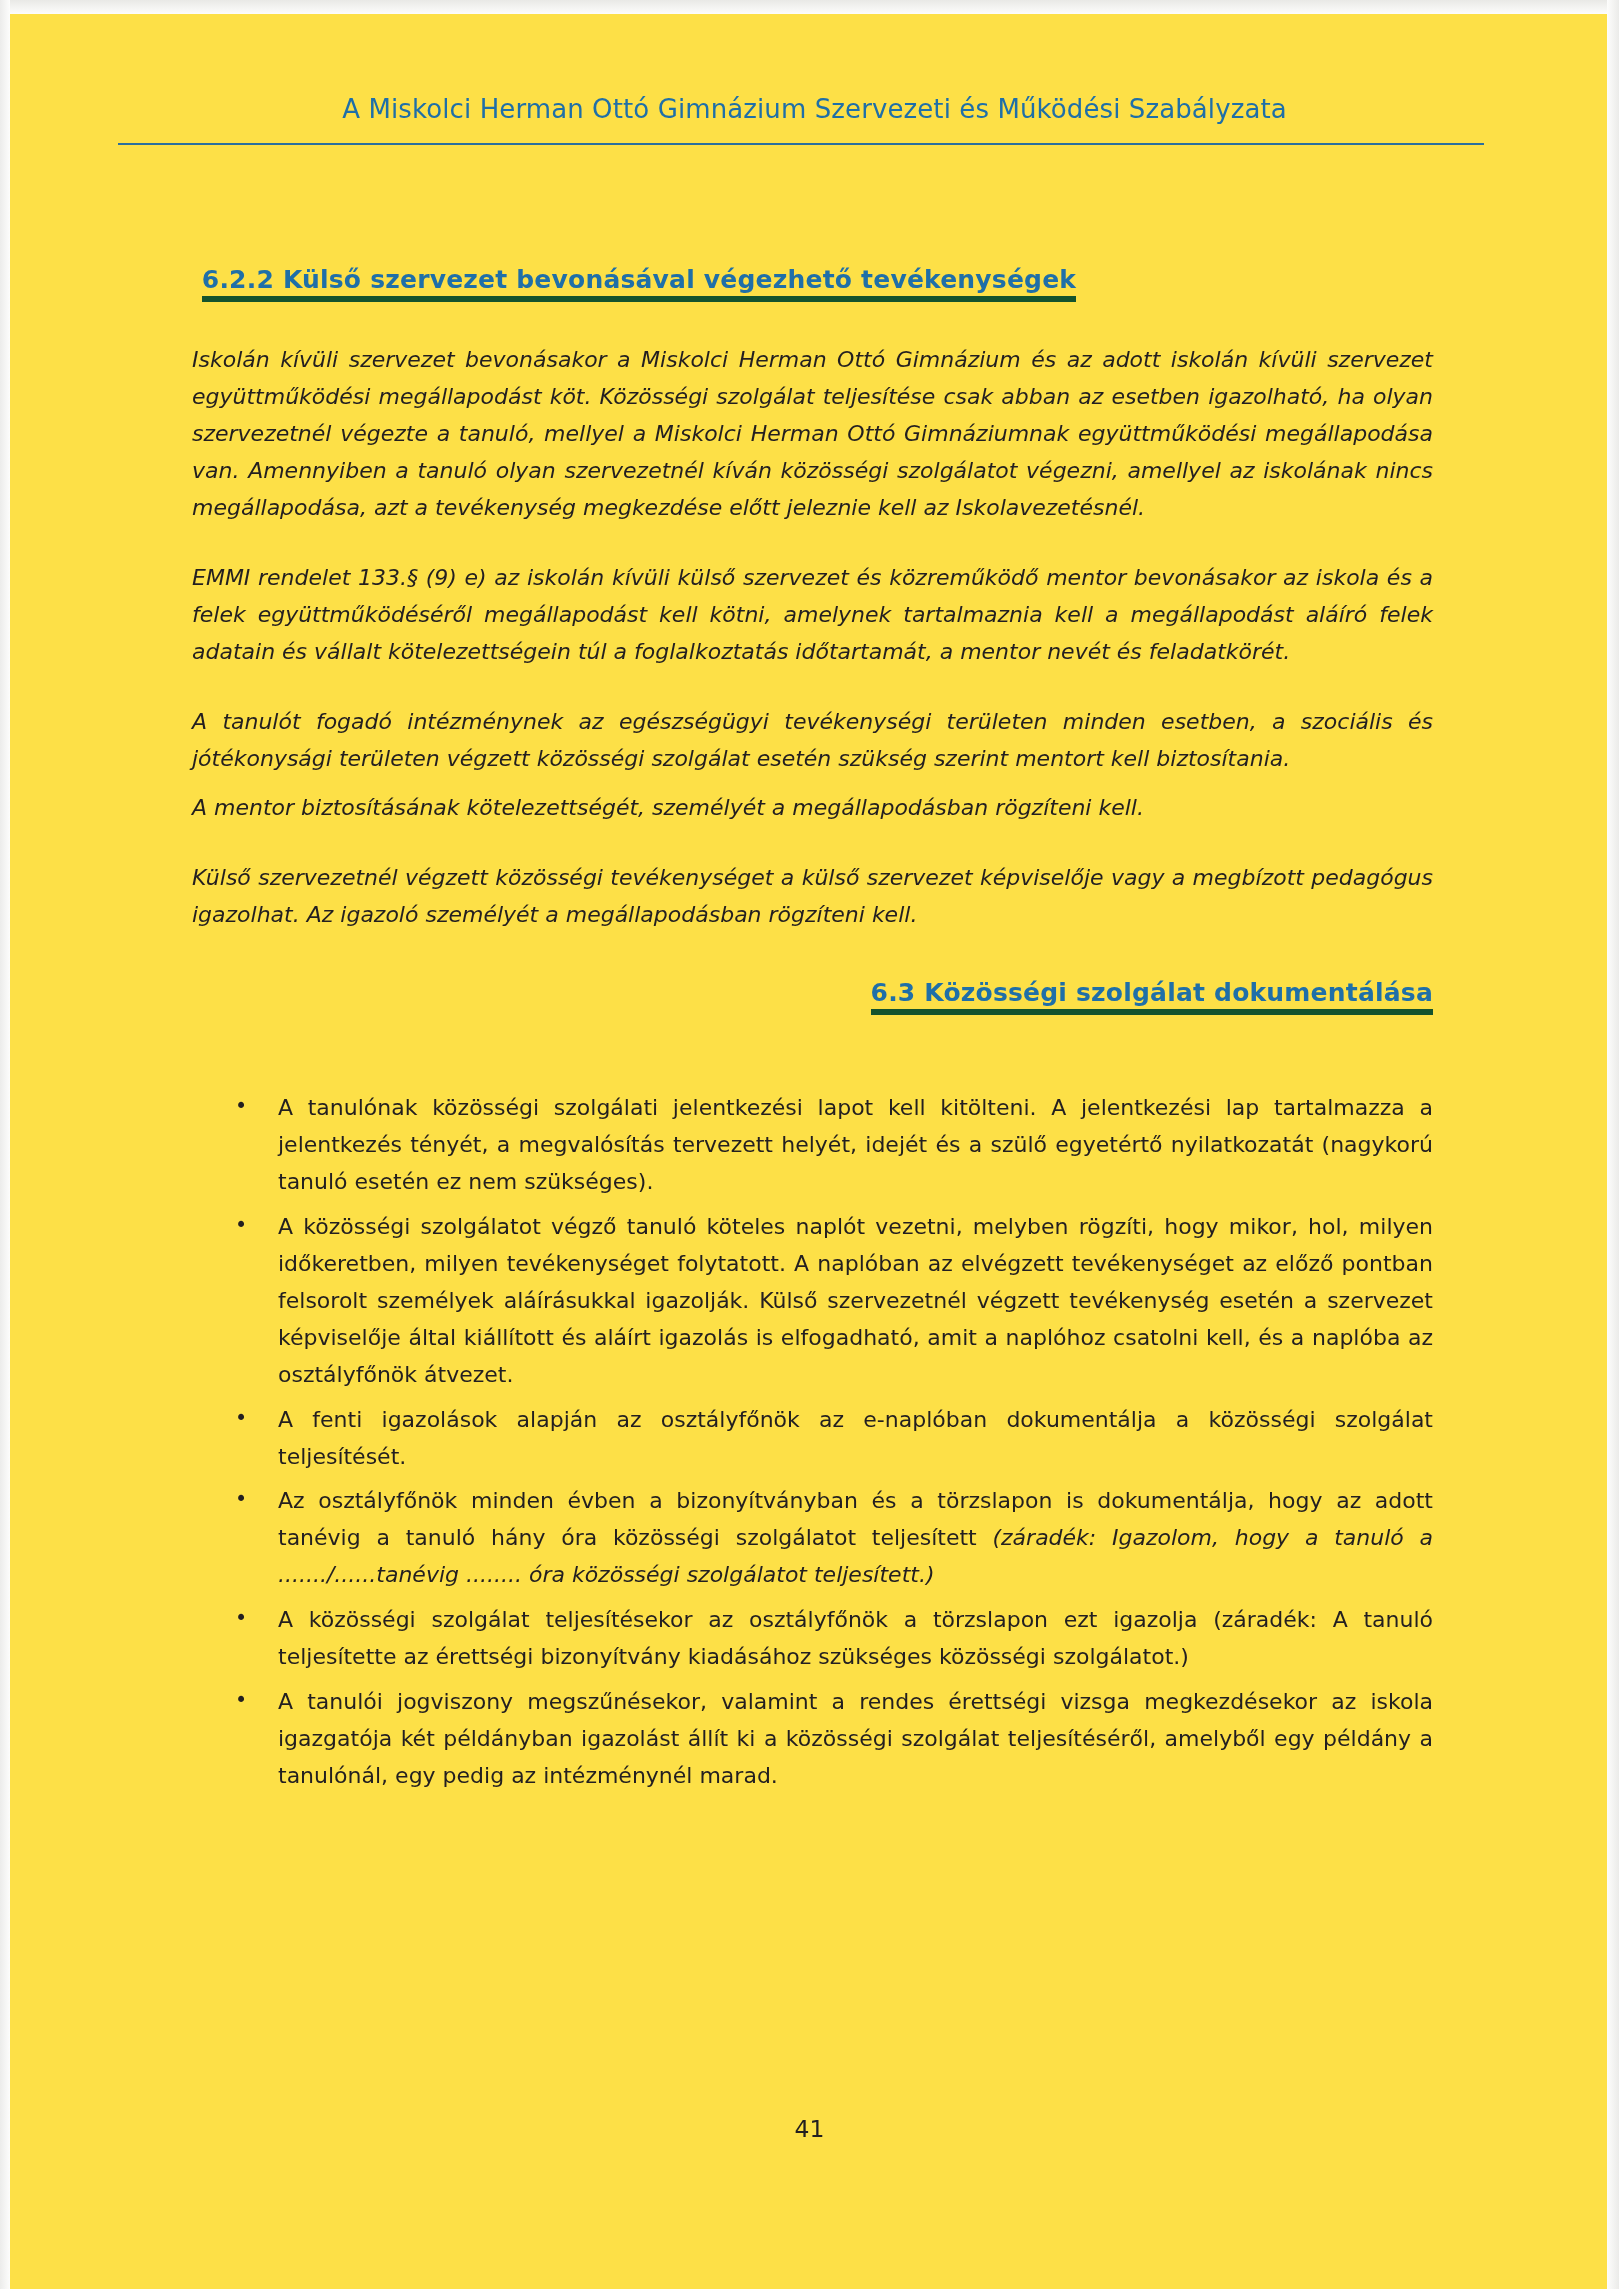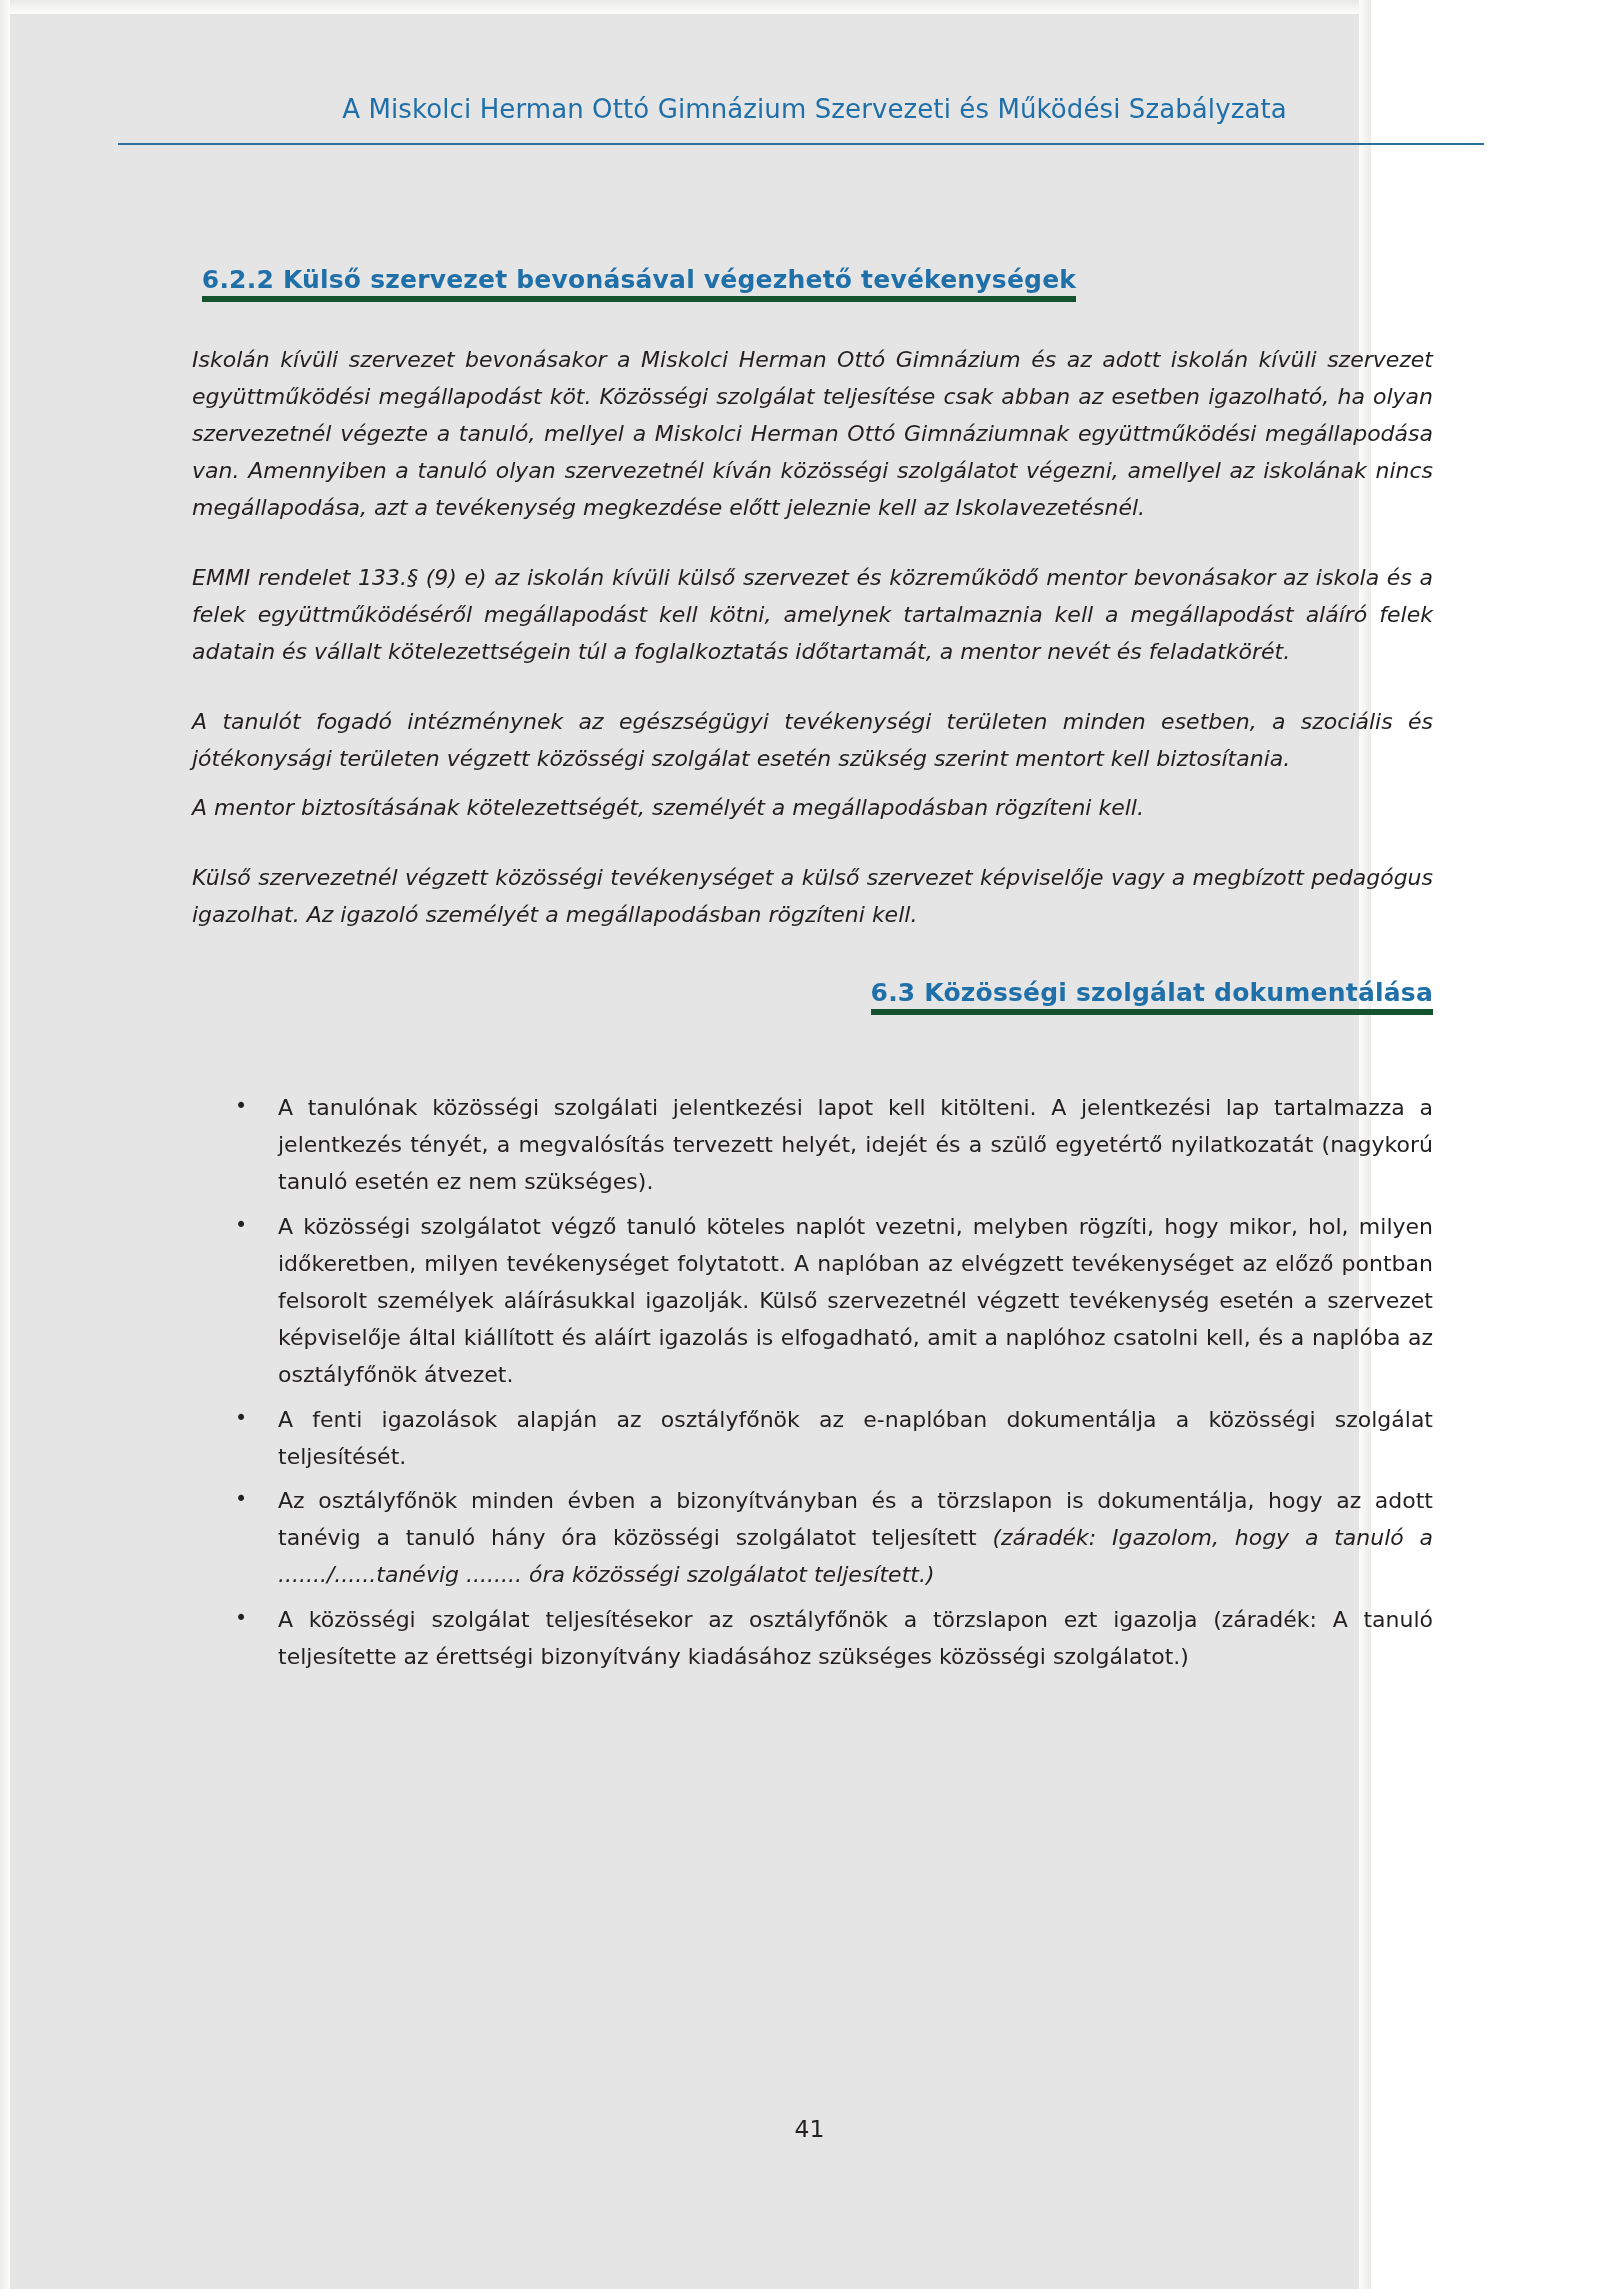--- a/index.html
+++ b/index.html
@@ -11,23 +11,23 @@
     width: 1619px;
     height: 2290px;
     font-family: "DejaVu Sans", sans-serif;
     color: #231f20;
     position: relative;
     overflow: hidden;
   }
   .page {
     position: absolute;
     top: 0; left: 0;
-    width: 1371px;
+    width: 1619px;
     height: 2290px;
-    background: #e5e5e5;
+    background: #fde047;
   }
   
   .scan-edge-top {
     position: absolute;
     top: 0; left: 0; right: 0;
     height: 13.7px;
     background: linear-gradient(to bottom, #e9e9e6, #fdfdfc);
   }
   .scan-edge-left {
     position: absolute;
@@ -165,19 +165,20 @@
     <div class="heading-wrap heading-wrap-2">
       <h2 class="section-heading">6.3 Közösségi szolgálat dokumentálása</h2>
     </div>
 
     <ul class="bullets">
       <li>A tanulónak közösségi szolgálati jelentkezési lapot kell kitölteni. A jelentkezési lap tartalmazza a jelentkezés tényét, a megvalósítás tervezett helyét, idejét és a szülő egyetértő nyilatkozatát (nagykorú tanuló esetén ez nem szükséges).</li>
       <li>A közösségi szolgálatot végző tanuló köteles naplót vezetni, melyben rögzíti, hogy mikor, hol, milyen időkeretben, milyen tevékenységet folytatott. A naplóban az elvégzett tevékenységet az előző pontban felsorolt személyek aláírásukkal igazolják. Külső szervezetnél végzett tevékenység esetén a szervezet képviselője által kiállított és aláírt igazolás is elfogadható, amit a naplóhoz csatolni kell, és a naplóba az osztályfőnök átvezet.</li>
       <li>A fenti igazolások alapján az osztályfőnök az e-naplóban dokumentálja a közösségi szolgálat teljesítését.</li>
       <li><span>Az osztályfőnök minden évben a bizonyítványban és a törzslapon is dokumentálja, hogy az adott tanévig a tanuló hány óra közösségi szolgálatot teljesített <span class="it">(záradék: Igazolom, hogy a tanuló a ......./......tanévig ........ óra közösségi szolgálatot teljesített.)</span></span></li>
       <li>A közösségi szolgálat teljesítésekor az osztályfőnök a törzslapon ezt igazolja (záradék: A tanuló teljesítette az érettségi bizonyítvány kiadásához szükséges közösségi szolgálatot.)</li>
+      <li>A tanulói jogviszony megszűnésekor, valamint a rendes érettségi vizsga megkezdésekor az iskola igazgatója két példányban igazolást állít ki a közösségi szolgálat teljesítéséről, amelyből egy példány a tanulónál, egy pedig az intézménynél marad.</li>
     </ul>
 
   </div>
 
   <div class="page-number">41</div>
 </div>
 
 
 </body></html>

